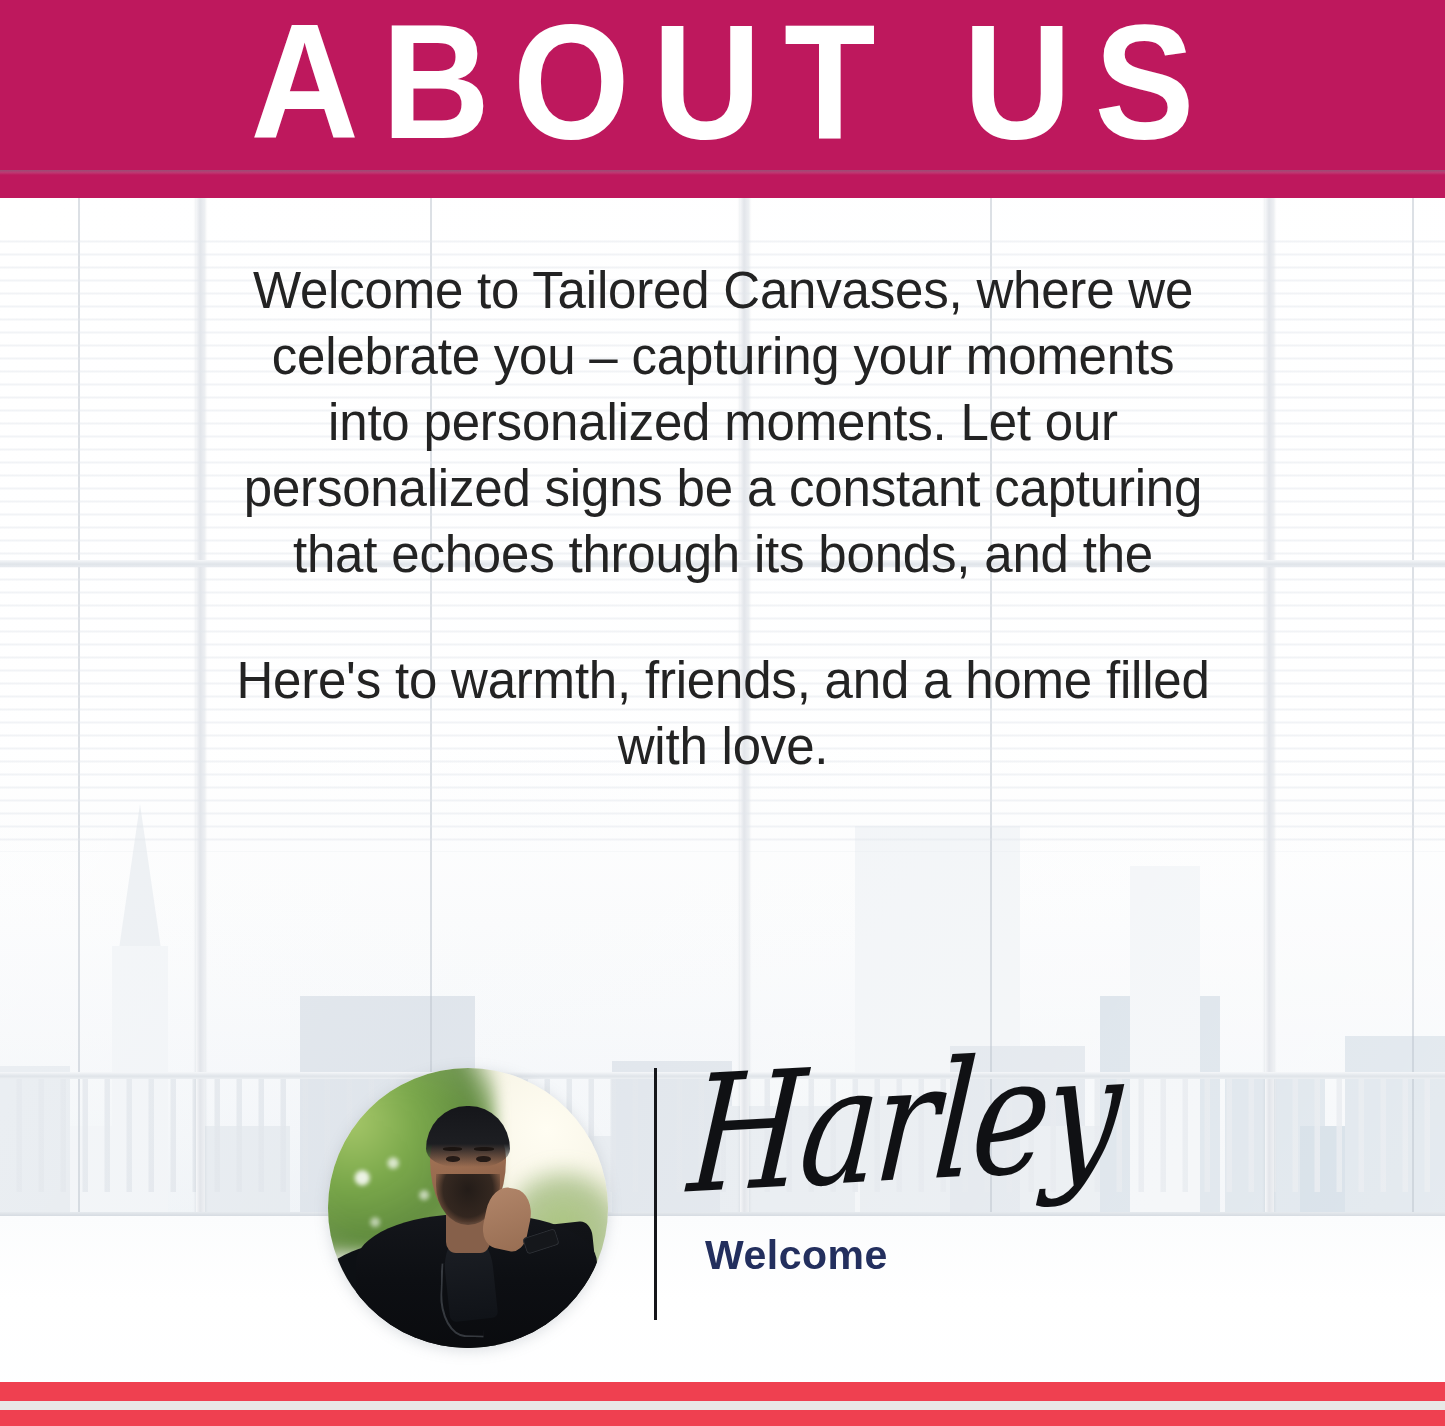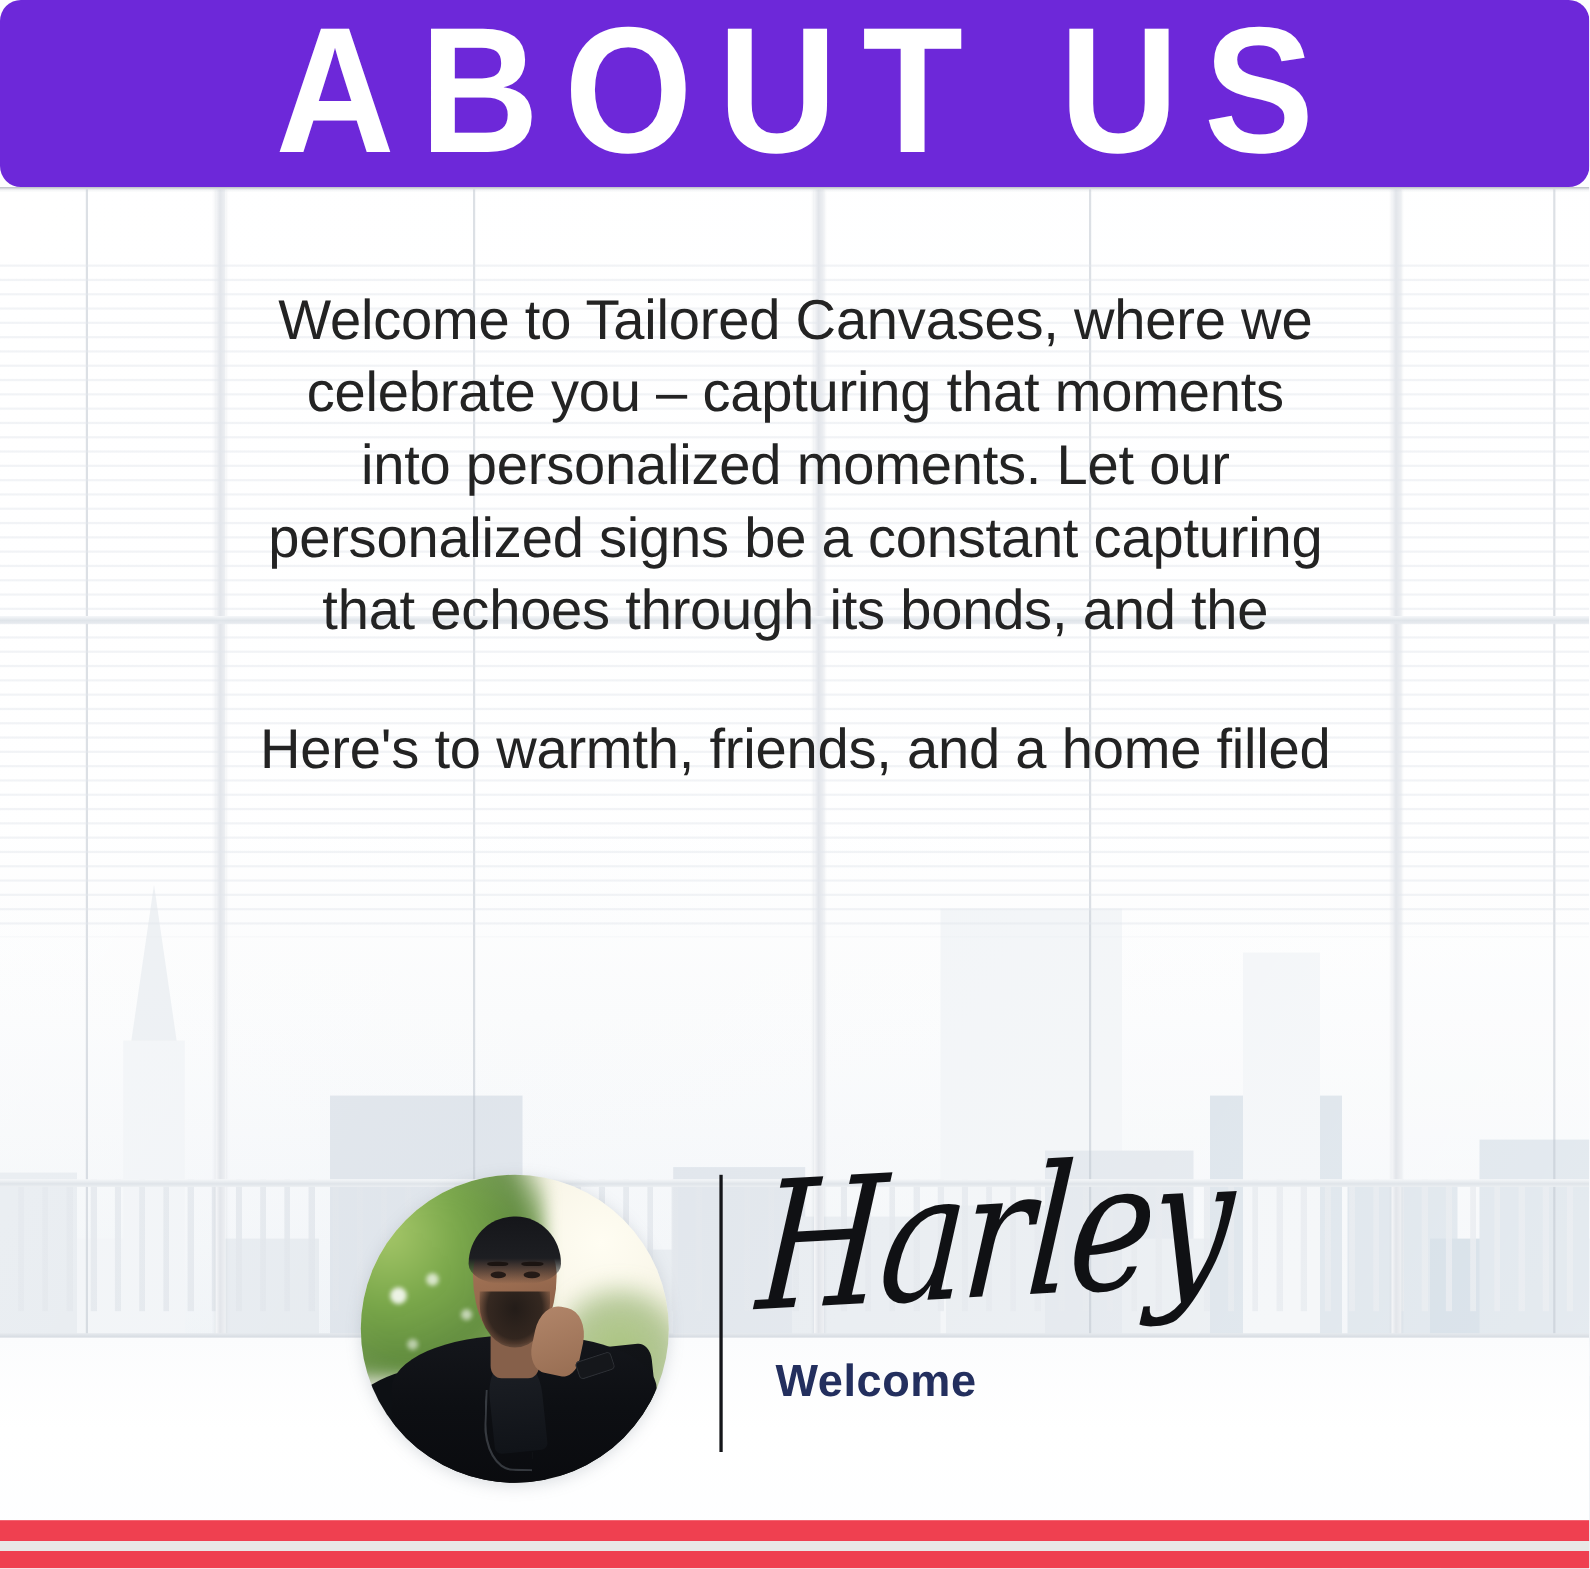--- a/index.html
+++ b/index.html
@@ -112,24 +112,23 @@
     background:linear-gradient(to bottom,#e6eaee,#cfd5dc 35%,#e9ecf0 70%,#f6f8f9);
   }
   .floor {
     position:absolute; left:0; top:1044px; width:1445px; height:210px;
     background:linear-gradient(to bottom,#fbfcfd,#ffffff 40%,#fdfeff);
   }
 
   
   .header {
     position:absolute; left:0; top:0;
-    width:1445px; height:170px;
-    background:#6d28d9;
+    width:1445px; height:198px;
+    background:#be185d;
     z-index:12;
-    border-radius:19px;
   }
   .header-title {
     position:absolute;
     left:0; right:0; top:-2px;
     text-align:center;
     color:#ffffff;
     font-family:"Liberation Sans", sans-serif;
     font-weight:bold;
     font-size:163px;
     line-height:168px;
@@ -396,26 +395,27 @@
     <div class="blinds"></div>
   </div>
 
   <div class="header">
     <div class="header-title">ABOUT US</div>
   </div>
   <div class="header-shadow"></div>
 
   <div class="copy">
     <p>Welcome to Tailored Canvases, where we</p>
-    <p>celebrate you – capturing that moments</p>
+    <p>celebrate you – capturing your moments</p>
     <p>into personalized moments. Let our</p>
     <p>personalized signs be a constant capturing</p>
     <p>that echoes through its bonds, and the</p>
     <div class="gap"></div>
     <p>Here's to warmth, friends, and a home filled</p>
+    <p>with love.</p>
   </div>
 
   <div class="sig-area">
 
     <div class="avatar">
       <div class="avatar-photo">
         <div class="ph-bg"></div>
         <div class="ph-foliage"></div>
         <div class="ph-foliage2"></div>
         <div class="ph-bokeh"></div>

